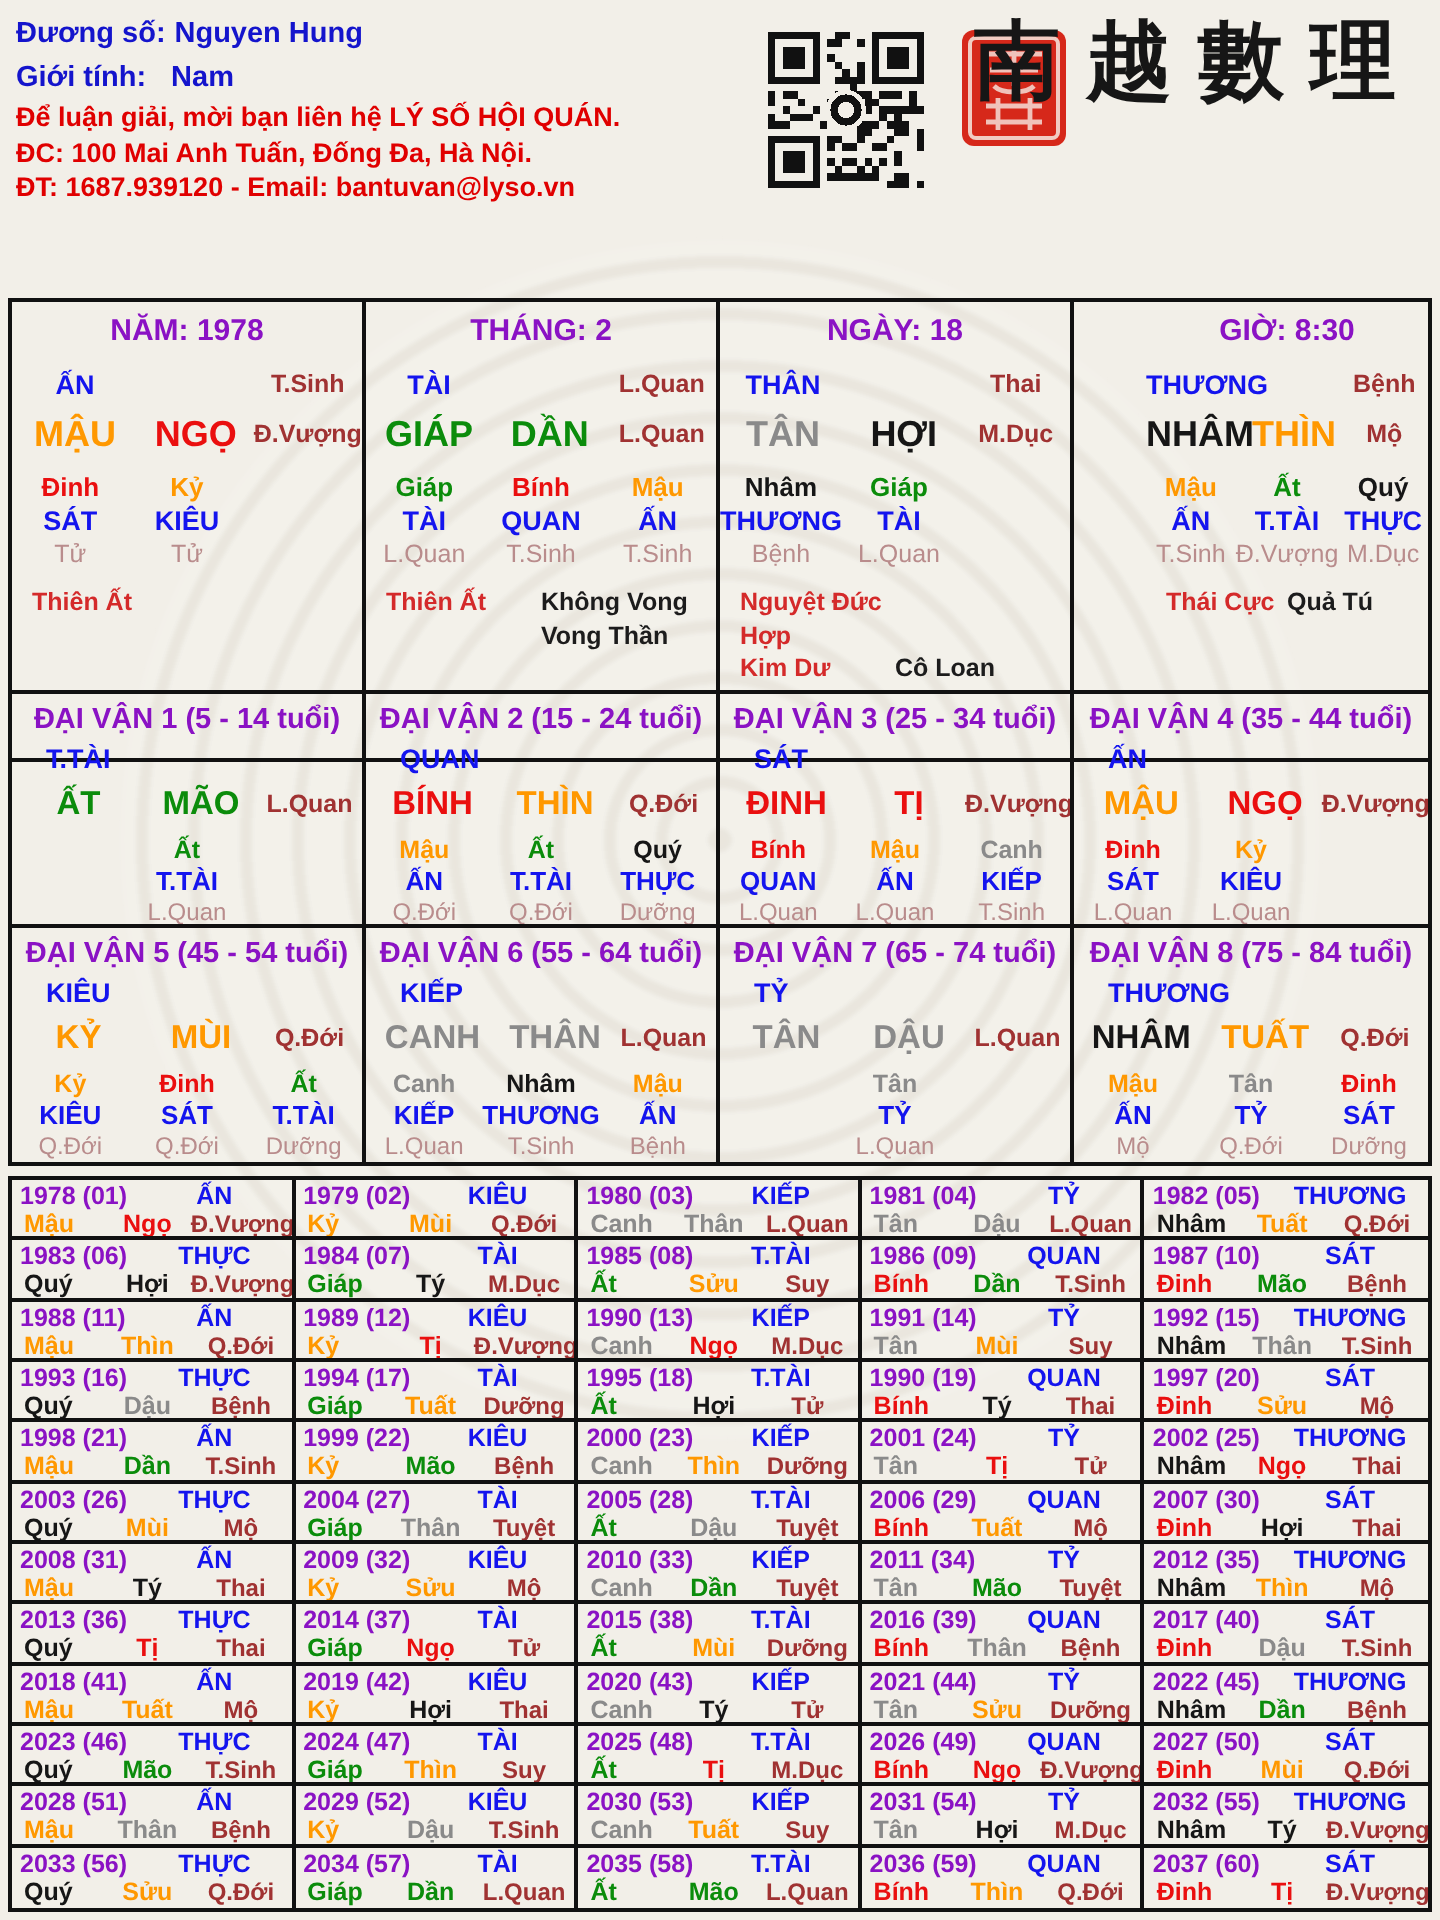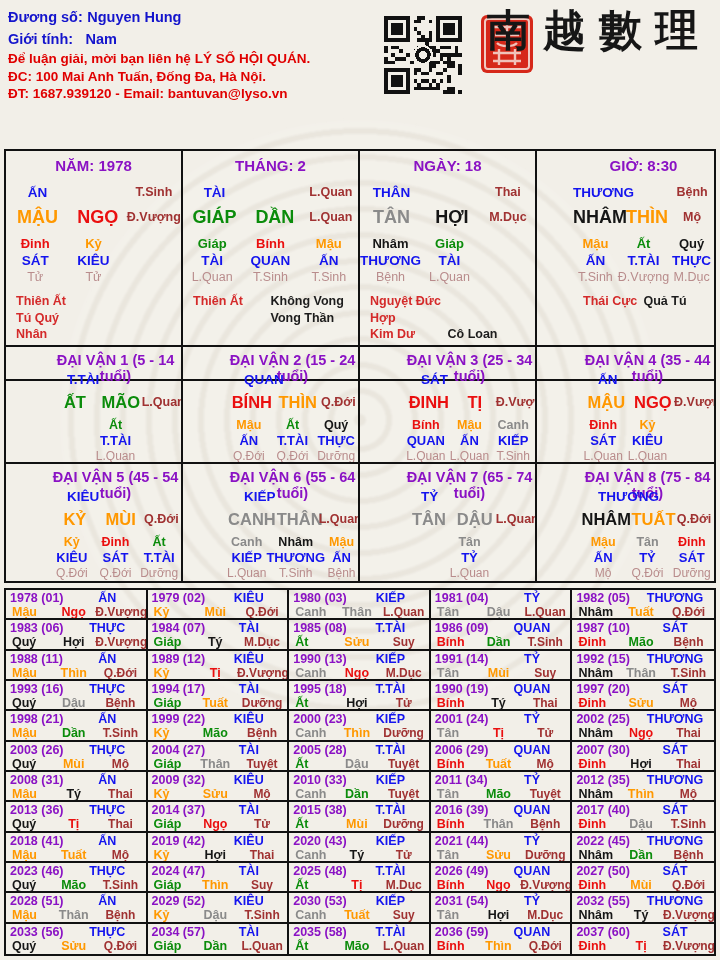--- a/index.html
+++ b/index.html
@@ -56,21 +56,21 @@
   .p-notes{margin-top:8px;}
   .note-line{display:grid;grid-template-columns:50% 50%;line-height:16.5px;}
   .note-line .l{padding-left:10px;font-size:12.5px;font-weight:bold;}
   .note-line .r{font-size:12.5px;font-weight:bold;color:#1c1c1c;}
   
   .daivan{
     position:absolute;left:4px;top:345px;width:712px;height:238px;
     display:grid;grid-template-columns:repeat(4,1fr);grid-template-rows:1fr 1fr;
     border:2px solid #111;box-sizing:border-box;
   }
-  .dv-cell{border-right:2px solid #111;border-bottom:2px solid #111;box-sizing:border-box;overflow:hidden;padding-left:44px;}
+  .dv-cell{border-right:2px solid #111;border-bottom:2px solid #111;box-sizing:border-box;overflow:hidden;}
   .dv-cell:nth-child(4n){border-right:none;}
   .dv-cell:nth-child(n+5){border-bottom:none;}
   .dv-title{text-align:center;font-size:14.5px;font-weight:bold;padding-top:5px;height:20px;}
   .dv-god{padding-left:17px;font-size:13.5px;font-weight:bold;height:18px;}
   .dv-rowB{display:grid;grid-template-columns:38% 32% 30%;align-items:center;height:24px;}
   .dv-rowB .big{text-align:center;font-size:16.5px;font-weight:bold;}
   .dv-rowB .stg{text-align:center;font-size:12.5px;font-weight:bold;}
   .dv-hidden{display:grid;grid-template-columns:repeat(3,1fr);margin-top:3px;}
   .dv-hidden .can{font-size:12.5px;line-height:16px;}
   .dv-hidden .god{font-size:13px;line-height:16px;}
@@ -258,21 +258,20 @@
             <span class="god c-blue">KIÊU</span>
             <span class="stg c-faded">Tử</span>
           </div>
         </div>
         <div class="p-notes">
           <div class="note-line">
             <span class="l c-notered">Thiên Ất</span>
             <span class="r"></span>
           </div>
           <div class="note-line">
-            <span class="l c-notered">Tú Quý Nhân</span>
             <span class="r"></span>
           </div>
         </div>
       </div>
       <div class="pillar-cell">
         <div class="p-title c-purple">THÁNG: 2</div>
         <div class="p-rowA">
           <span class="god c-blue">TÀI</span>
           <span></span>
           <span class="stg c-maroon">L.Quan</span>

